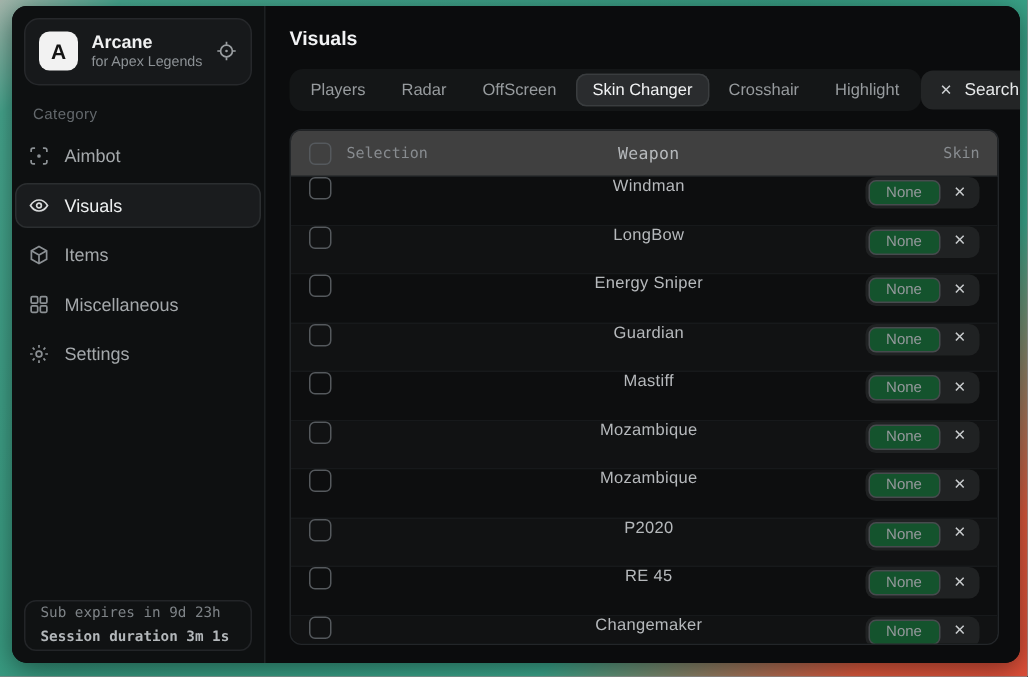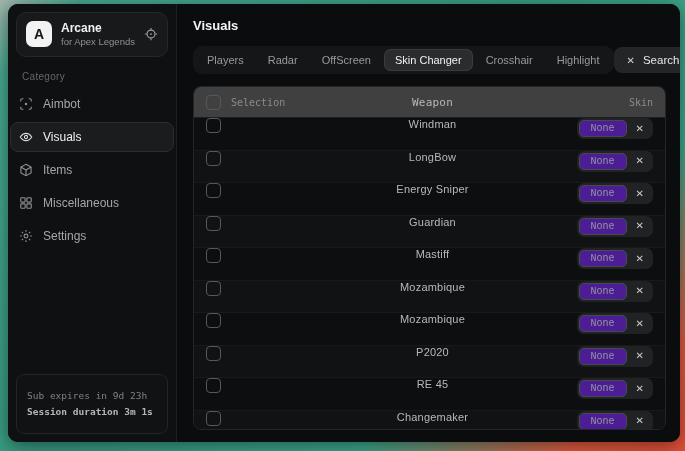--- a/index.html
+++ b/index.html
@@ -21,21 +21,21 @@
   .brand-sub{font-size:9.5px;color:#8d9296;white-space:nowrap;}
   .brand-icon{margin-left:auto;color:#9b9fa2;display:flex;}
   .cat-label{margin:14px 14px 7px;font-size:10px;color:#63686c;letter-spacing:.3px;}
   .nav{display:flex;flex-direction:column;gap:3px;padding:0 2px;}
   .nav-item{display:flex;align-items:center;gap:10px;padding:7px 8px;border:1px solid transparent;
     border-radius:8px;font-size:12px;color:#a4a8ab;cursor:default;}
   .nav-item .nicon{display:flex;color:#8b9094;}
   .nav-item.active{background:#1a1c1e;border-color:#2b2e30;color:#eef0f1;}
   .nav-item.active .nicon{color:#d7d9da;}
   .session-card{position:absolute;left:8px;right:8px;bottom:8px;border:1px solid #232528;border-radius:8px;
-    padding:13px 10px;font-family:"DejaVu Sans Mono",monospace;font-size:9.5px;line-height:1.7;background:#101213;}
+    padding:0 10px;font-family:"DejaVu Sans Mono",monospace;font-size:9.5px;line-height:1.7;background:#101213;}
   .session-line1{color:#7e8387;}
   .session-line2{color:#b3b7ba;font-weight:bold;}
 
   
   .main{flex:1;display:flex;flex-direction:column;padding:12px 14px 12px 16px;background:#0b0c0d;min-width:0;}
   .page-title{font-size:13px;font-weight:bold;color:#f2f3f4;margin:2px 0 13px;}
   .toolbar{display:flex;align-items:center;justify-content:space-between;margin-bottom:12px;}
   .tabs{display:inline-flex;align-items:center;background:#141617;border-radius:9px;padding:3px;gap:2px;}
   .tab{padding:5px 11px;font-size:11px;color:#979b9e;border-radius:7px;white-space:nowrap;cursor:default;}
   .tab.active{background:#2a2c2e;color:#f2f3f4;box-shadow:0 0 0 1px #3a3d3f inset;}
@@ -50,22 +50,22 @@
   .trow:nth-child(odd){background:#111213;}
   .trow:nth-child(even){background:#0d0e0f;}
   .trow:last-child{border-bottom:none;}
   .cell-sel{width:118px;flex:none;display:flex;align-items:center;gap:10px;}
   .cell-weapon{flex:1;text-align:center;font-size:11px;color:#b6b9bc;letter-spacing:.2px;}
   .cell-skin{width:112px;flex:none;display:flex;justify-content:flex-end;}
   .thead .cell-skin{color:#888c90;font-size:10px;}
   .cb{width:13px;height:13px;border:1.5px solid #55595d;border-radius:4px;background:transparent;flex:none;}
   .skin-pill{display:inline-flex;align-items:center;gap:9px;background:#202223;border-radius:7px;
     padding:2px 9px 2px 2px;}
-  .skin-val{border:1px solid #474b4e;background:#4c1d95;border-radius:5px;padding:2px 11px;
-    font-size:10px;color:#94989b;font-family:Liberation Mono, monospace;}
+  .skin-val{border:1px solid #474b4e;background:#14532d;border-radius:5px;padding:2px 11px;
+    font-size:10px;color:#94989b;}
   .skin-x{font-size:10px;color:#c9ccce;line-height:1;}
   svg{display:block;}
 </style>
 </head>
 <body>
 
 <div class="backdrop">
   <div class="window">
 
     <aside class="sidebar">

